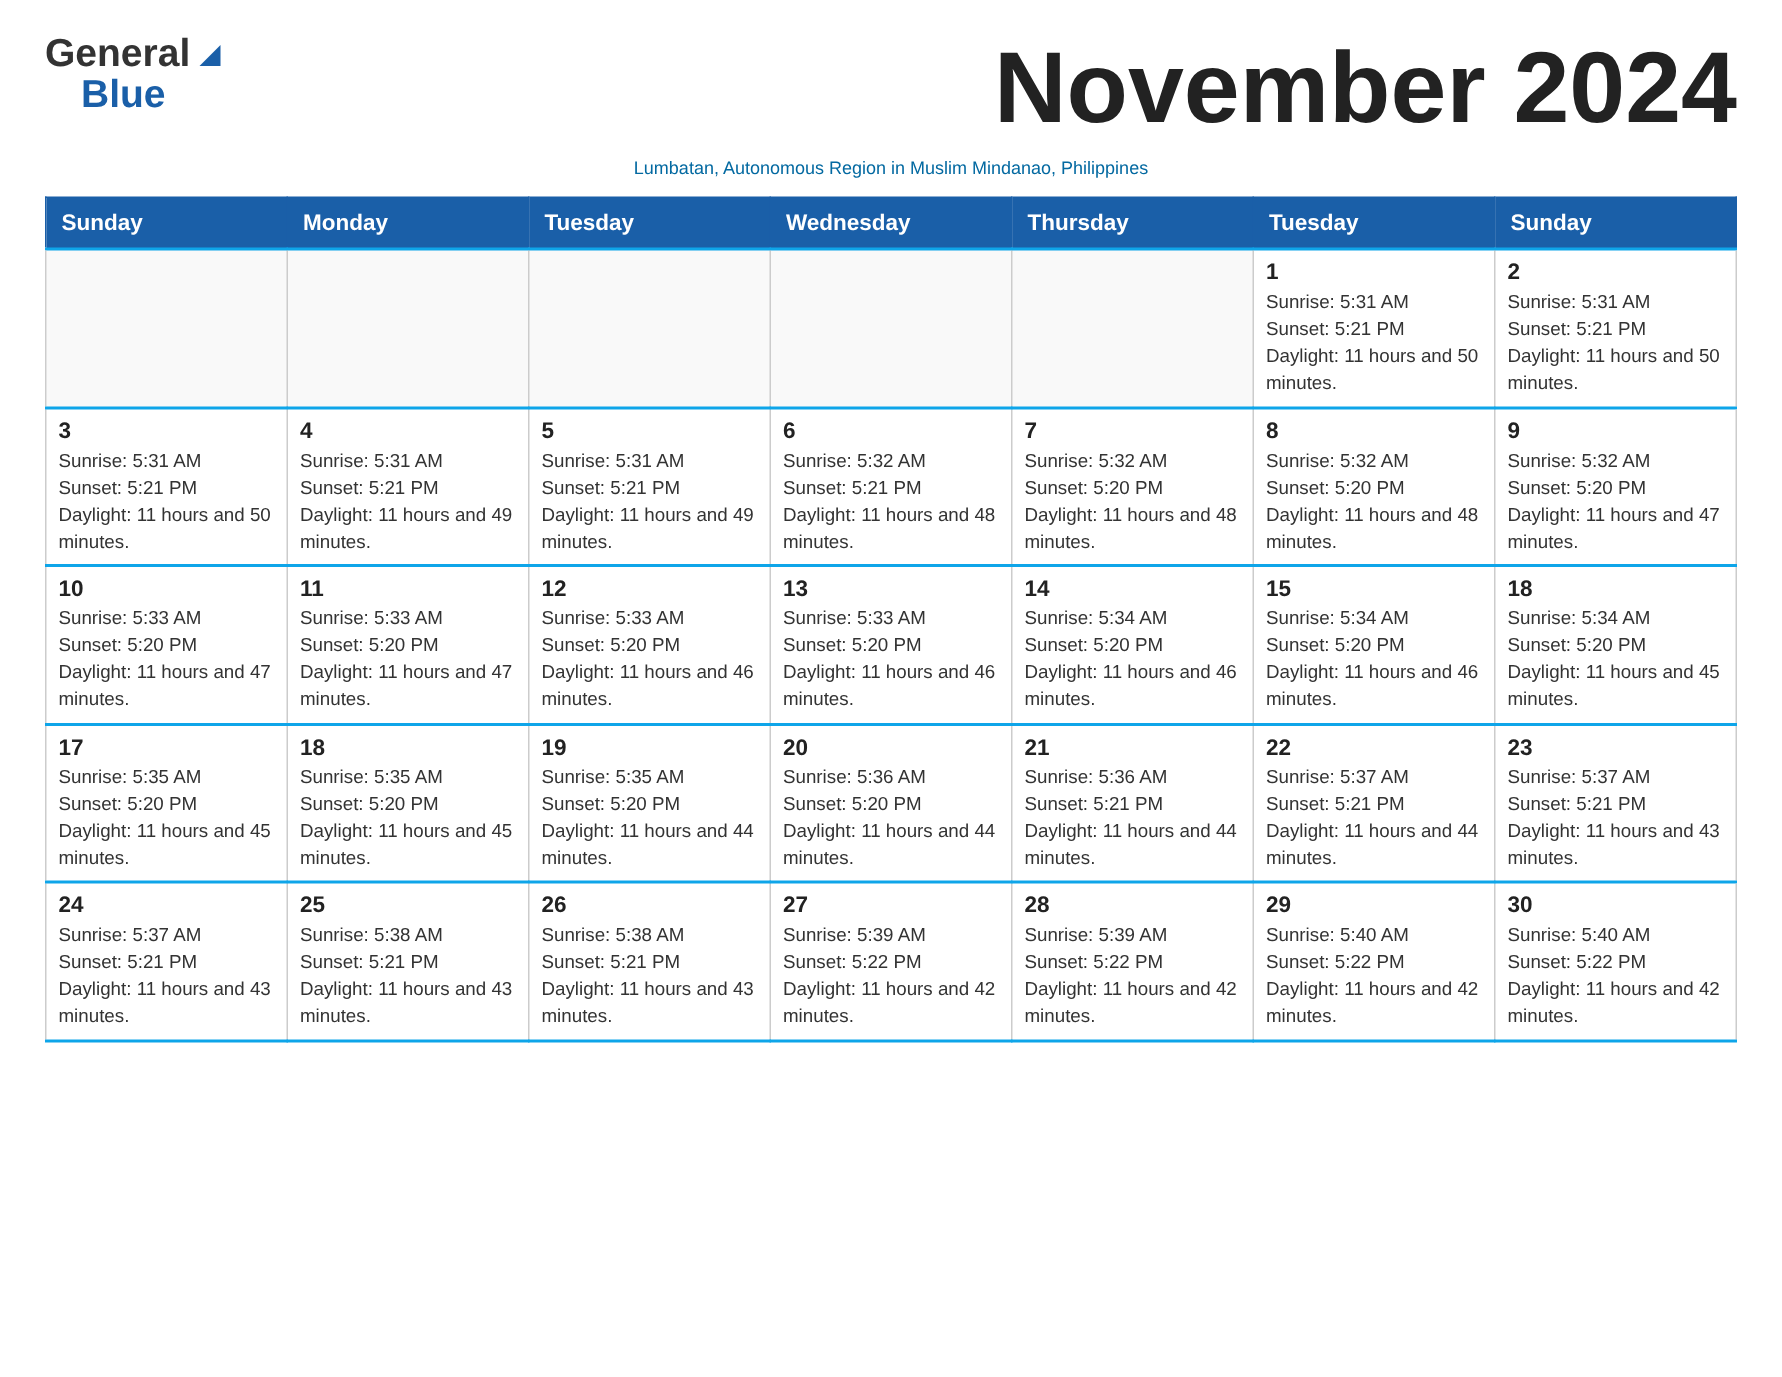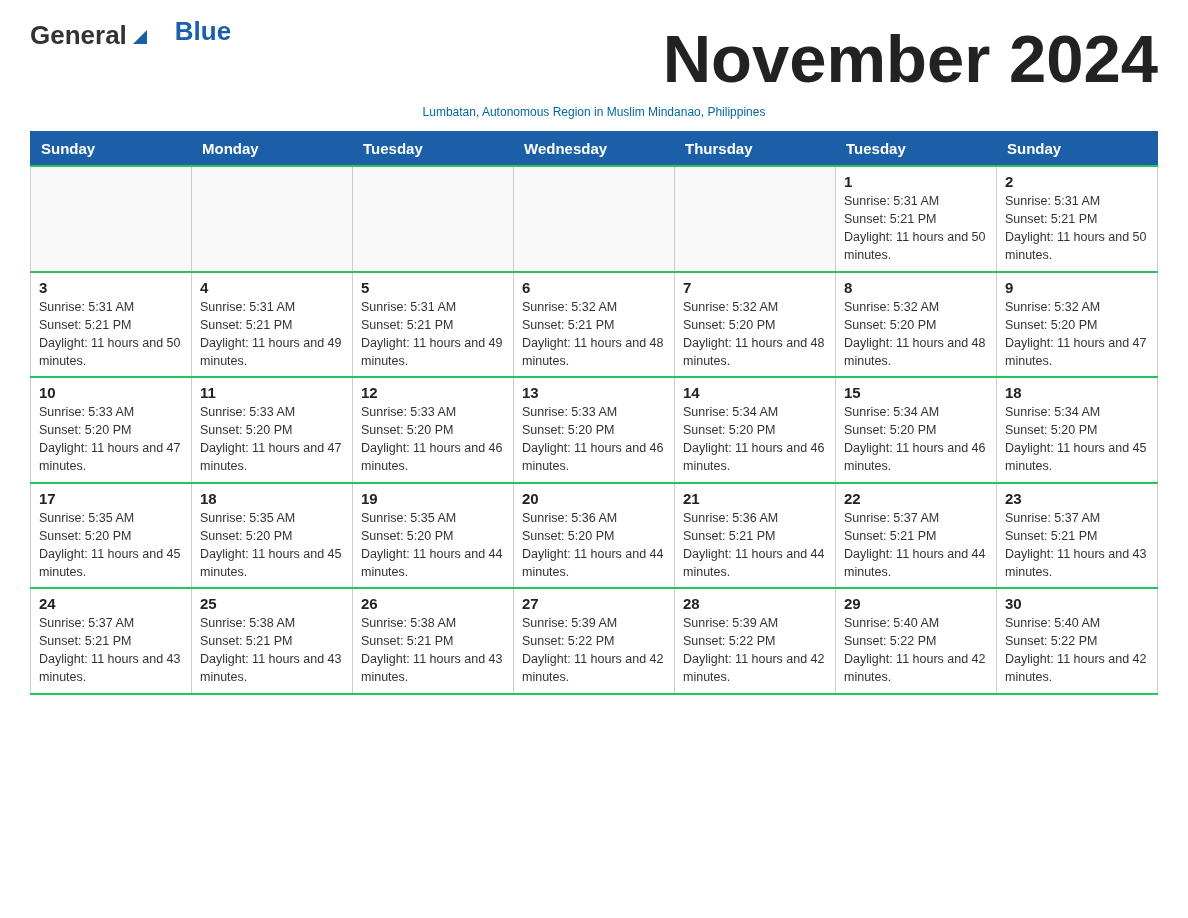--- a/index.html
+++ b/index.html
@@ -11,21 +11,21 @@
       min-height: 918px;
     }
     .header-area {
       display: flex;
       justify-content: space-between;
       align-items: flex-start;
       margin-bottom: 8px;
     }
     .logo {
       display: flex;
-      flex-direction: row;
+      flex-direction: column;
       align-items: flex-start;
     }
     .month-title {
       font-size: 67px;
       font-weight: bold;
       color: #222;
       text-align: right;
     }
     .subtitle {
       text-align: center;
@@ -50,21 +50,21 @@
     .calendar td {
       vertical-align: top;
       border: 1px solid #ccc;
       padding: 6px 8px;
       width: 14.28%;
       min-height: 100px;
       font-size: 13px;
       color: #222;
     }
     .calendar tr {
-      border-bottom: 2px solid #22c55e;
+      border-bottom: 2px solid #0ea5e9;
       border-radius: 16px;
     }
     .day-number {
       font-size: 15px;
       font-weight: bold;
       color: #222;
       display: block;
       margin-bottom: 2px;
     }
     .day-info {

